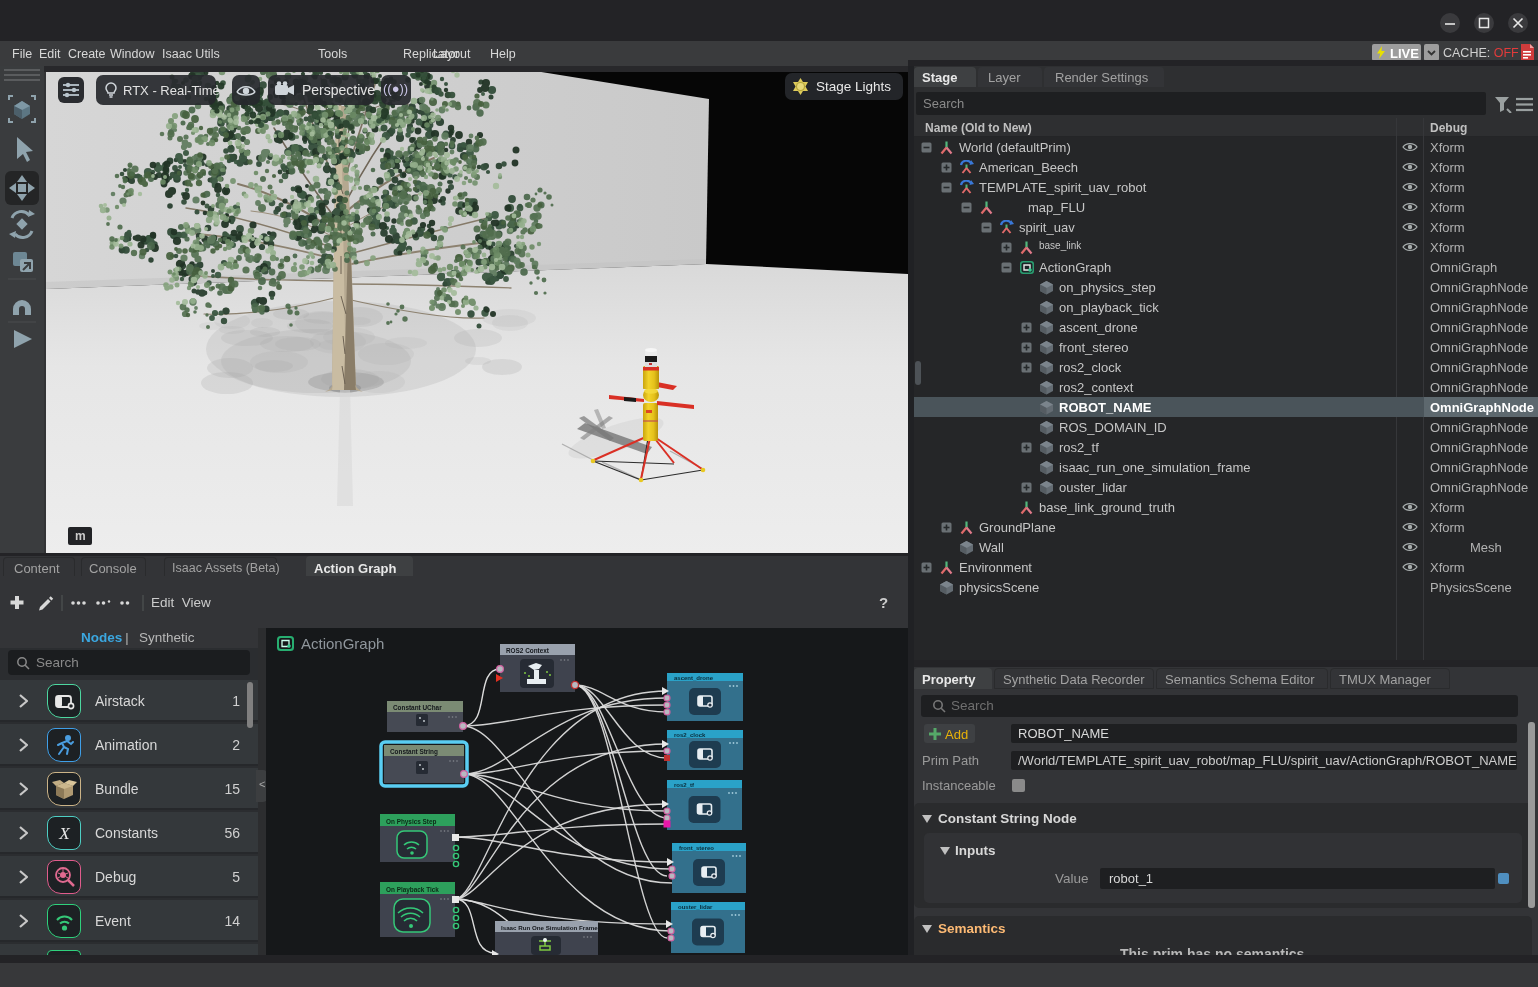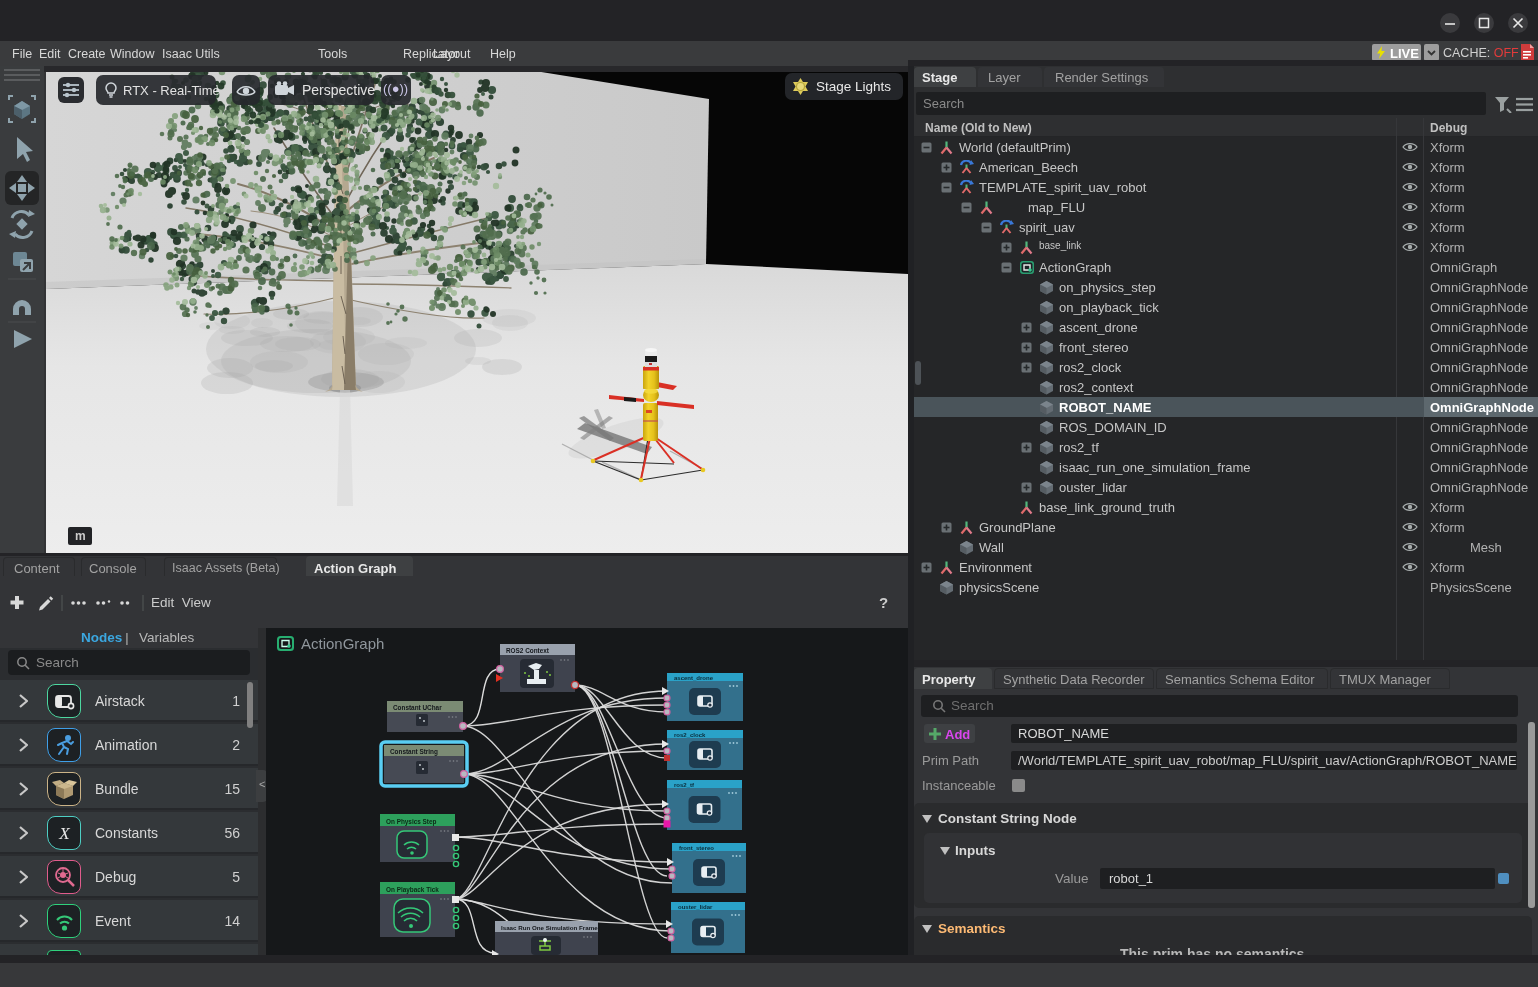--- a/index.html
+++ b/index.html
@@ -3360,21 +3360,21 @@
 <svg class="abs" style="left:932px;top:699px" width="14" height="14" viewBox="0 0 14 14">
       <circle cx="6" cy="6" r="4.2" fill="none" stroke="#777" stroke-width="1.6"></circle>
       <line x1="9.2" y1="9.2" x2="13" y2="13" stroke="#777" stroke-width="1.6"></line>
     </svg>
 <div class="tx" style="left:951px;top:698px;font-size:13.5px;color:#6f6f6f;">Search</div>
 
 <div class="abs" style="left:924px;top:724px;width:51px;height:19px;background:#3e4043;border-radius:3px;"></div>
 <svg class="abs" style="left:929px;top:728px" width="12" height="12" viewBox="0 0 12 12">
       <path d="M4.5 0 h3 v4.5 H12 v3 H7.5 V12 h-3 V7.5 H0 v-3 h4.5 Z" fill="#55a868"></path>
     </svg>
-<div class="tx" style="left:945px;top:727px;font-size:13px;font-weight:bold;color:#d946ef;">Add</div>
+<div class="tx" style="left:945px;top:727px;font-size:13px;font-weight:normal;color:#eab308;">Add</div>
 <div class="abs" style="left:1011px;top:724px;width:506px;height:19px;background:#1e1f21;border-radius:2px;"></div>
 <div class="tx" style="left:1018px;top:726px;font-size:13px;color:#dadada;">ROBOT_NAME</div>
 <div class="tx" style="left:922px;top:753px;font-size:13px;color:#9a9a9a;">Prim Path</div>
 <div class="abs" style="left:1011px;top:751px;width:506px;height:19px;background:#1e1f21;border-radius:2px;"></div>
 <div class="tx" style="left:1018px;top:753px;font-size:13px;color:#cccccc;">/World/TEMPLATE_spirit_uav_robot/map_FLU/spirit_uav/ActionGraph/ROBOT_NAME</div>
 <div class="tx" style="left:922px;top:778px;font-size:13px;color:#9a9a9a;">Instanceable</div>
 <div class="abs" style="left:1012px;top:779px;width:13px;height:13px;background:#8a8a8a;border-radius:2px;"></div>
 
 <div class="abs" style="left:914px;top:803px;width:618px;height:105px;background:#2a2b2d;border-radius:5px;"></div>
 <div class="tx" style="left:938px;top:811px;font-size:13.5px;font-weight:bold;color:#d8d8d8;">Constant String Node</div>
@@ -3431,21 +3431,21 @@
         <circle cx="117.5" cy="8" r="1.8"></circle>
       </g>
 <line x1="133" y1="0" x2="133" y2="16" stroke="#4a4c4e" stroke-width="1.5"></line>
 </svg>
 <div class="tx" style="left:151px;top:595px;font-size:13.5px;color:#cccccc;">Edit&nbsp;&nbsp;View</div>
 <div class="tx" style="left:879px;top:594px;font-size:15px;font-weight:bold;color:#cccccc;">?</div>
 
 <div class="abs" style="left:0;top:648px;width:258px;height:307px;background:#2b2d30;"></div>
 <div class="tx" style="left:81px;top:630px;font-size:13.5px;font-weight:bold;color:#3ba7e0;">Nodes</div>
 <div class="tx" style="left:125px;top:630px;font-size:13.5px;font-weight:bold;color:#888;">|</div>
-<div class="tx" style="left:139px;top:630px;font-size:13.5px;color:#b8b8b8;">Variables</div>
+<div class="tx" style="left:139px;top:630px;font-size:13.5px;color:#b8b8b8;">Synthetic</div>
 <div class="abs" style="left:8px;top:650px;width:242px;height:25px;background:#1b1d1f;border-radius:4px;"></div>
 <svg class="abs" style="left:16px;top:656px" width="14" height="14" viewBox="0 0 14 14">
       <circle cx="6" cy="6" r="4.2" fill="none" stroke="#8a8a8a" stroke-width="1.5"></circle>
       <line x1="9.2" y1="9.2" x2="13" y2="13" stroke="#8a8a8a" stroke-width="1.5"></line>
     </svg>
 <div class="tx" style="left:36px;top:655px;font-size:13.5px;color:#8a8a8a;">Search</div>
 
 <div class="abs" style="left:0;top:680px;width:258px;height:42px;background:#34383b;border-bottom:2px solid #26282b;"></div>
 <svg class="abs" style="left:18px;top:694px" width="10" height="14" viewBox="0 0 10 14">
       <path d="M2 1 L9 7 L2 13" fill="none" stroke="#c8c8c8" stroke-width="2.2"></path>

